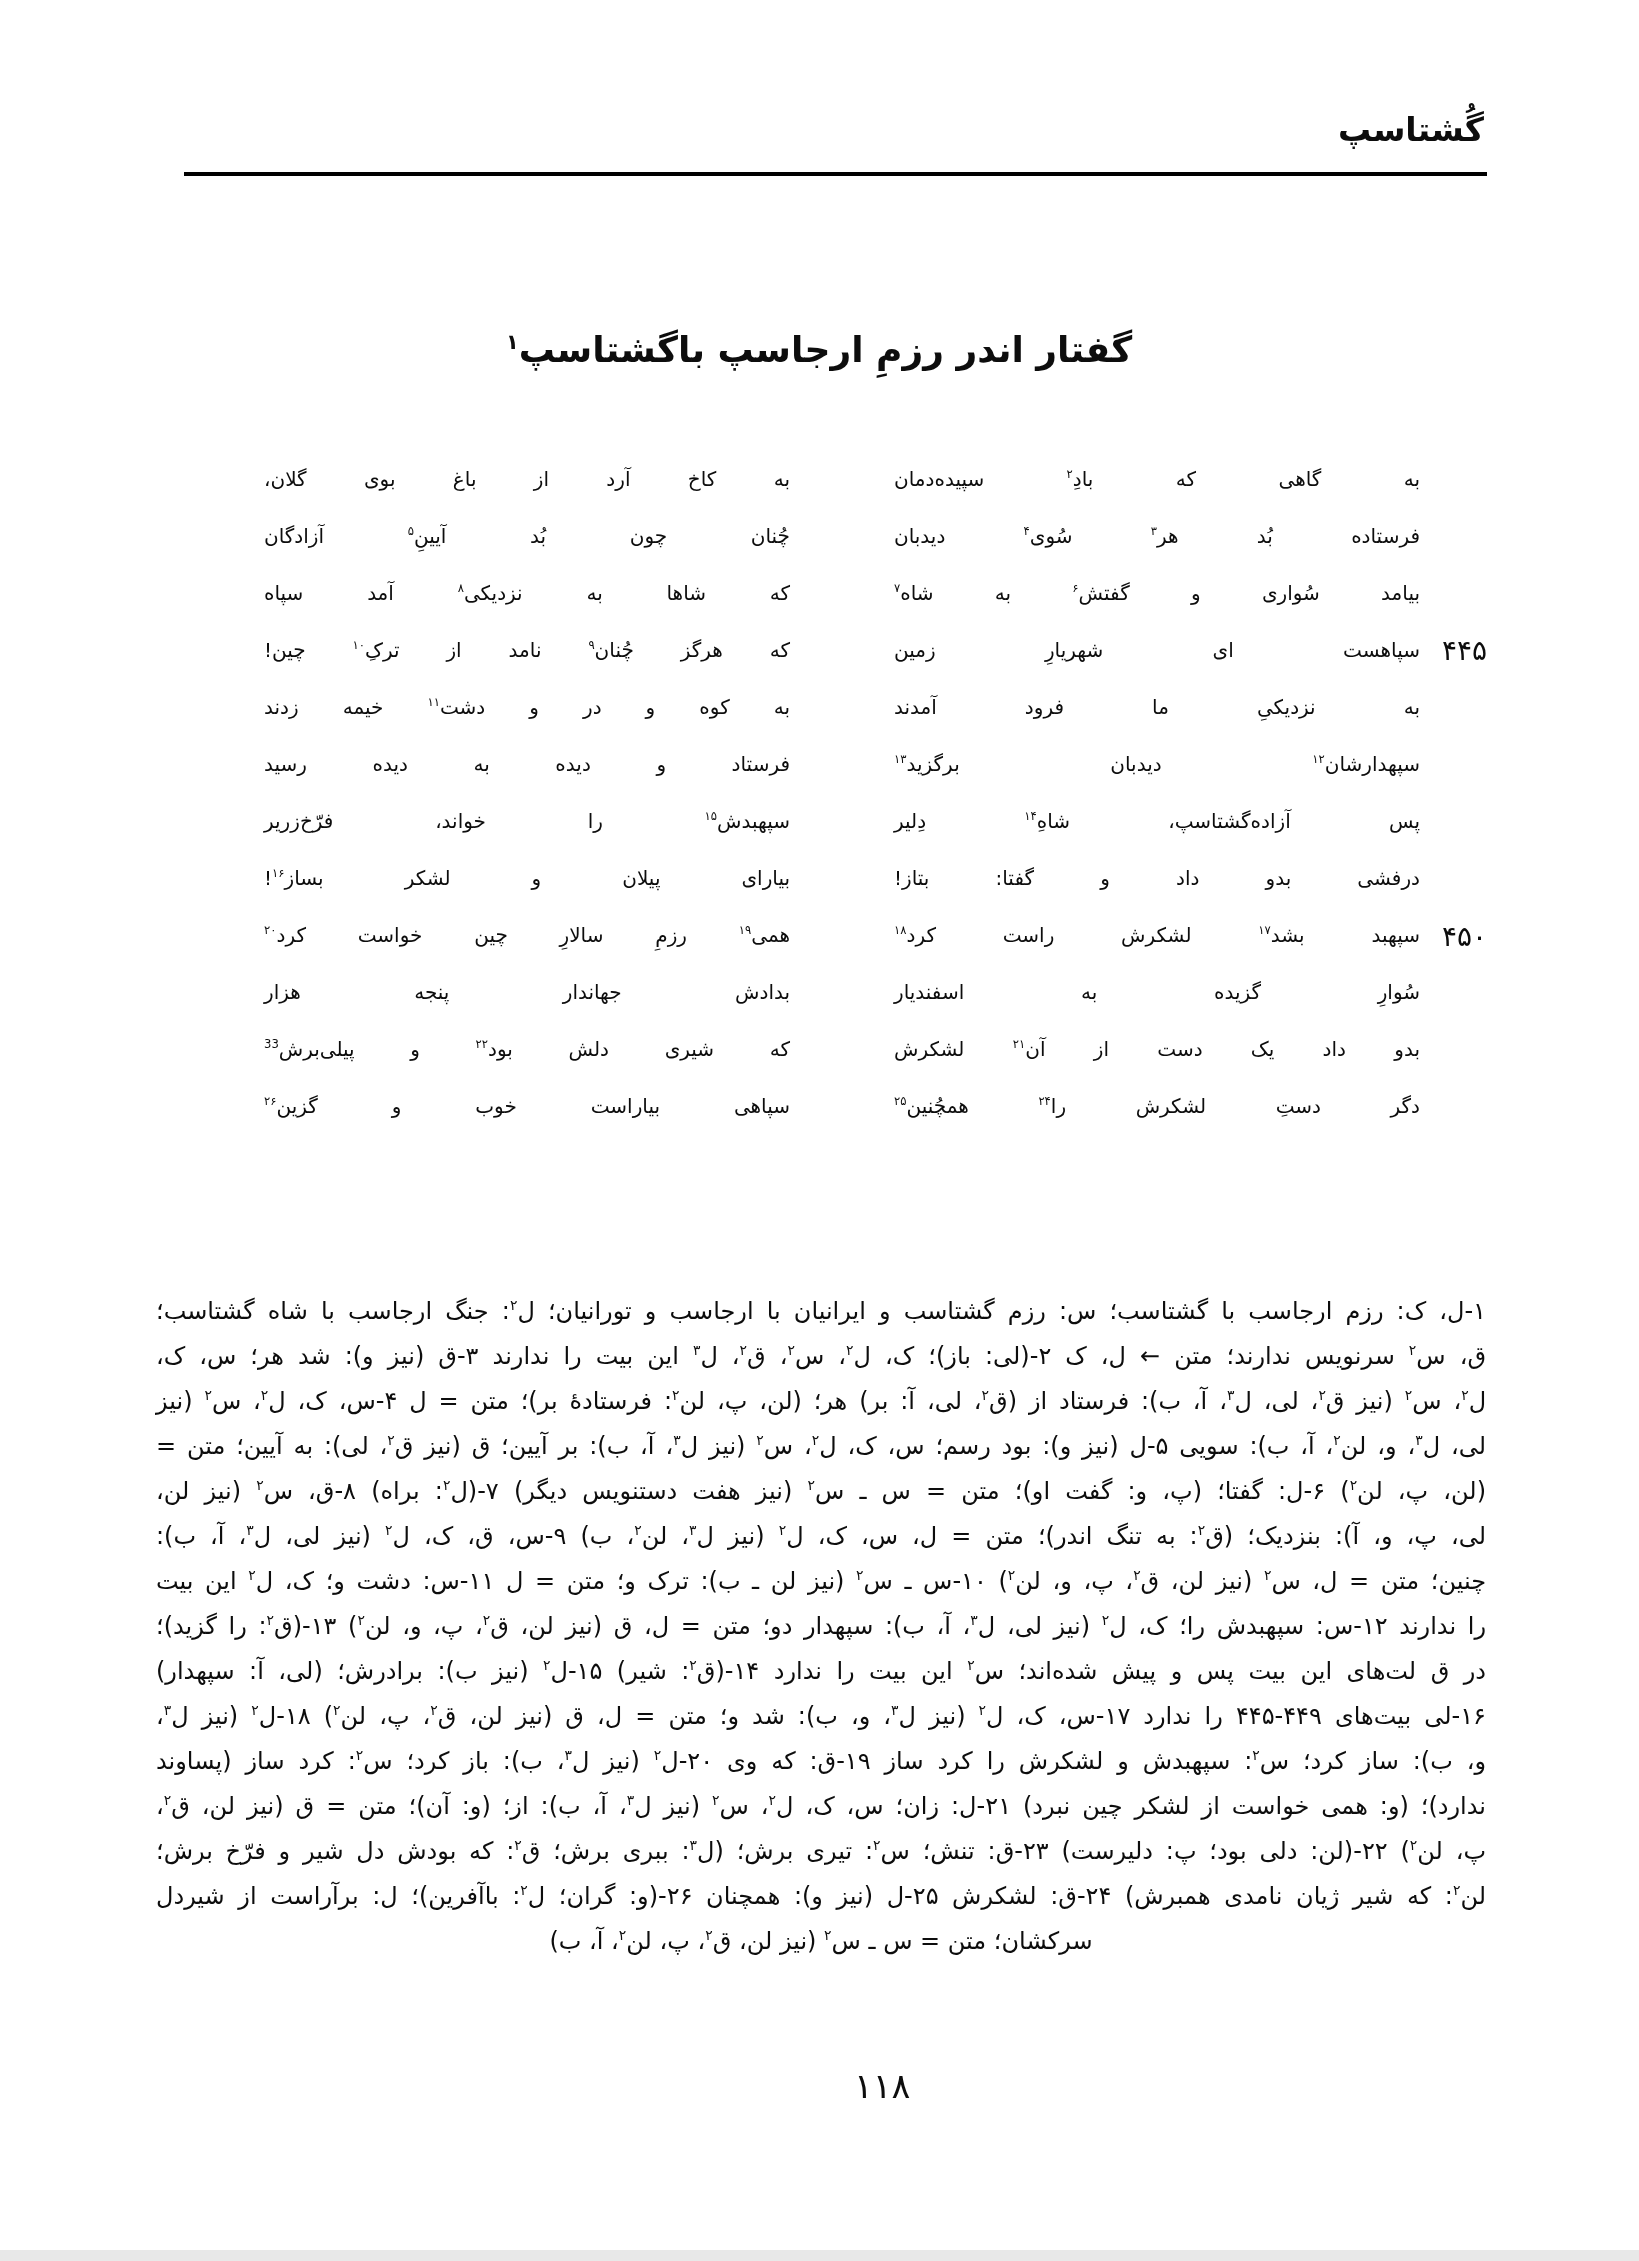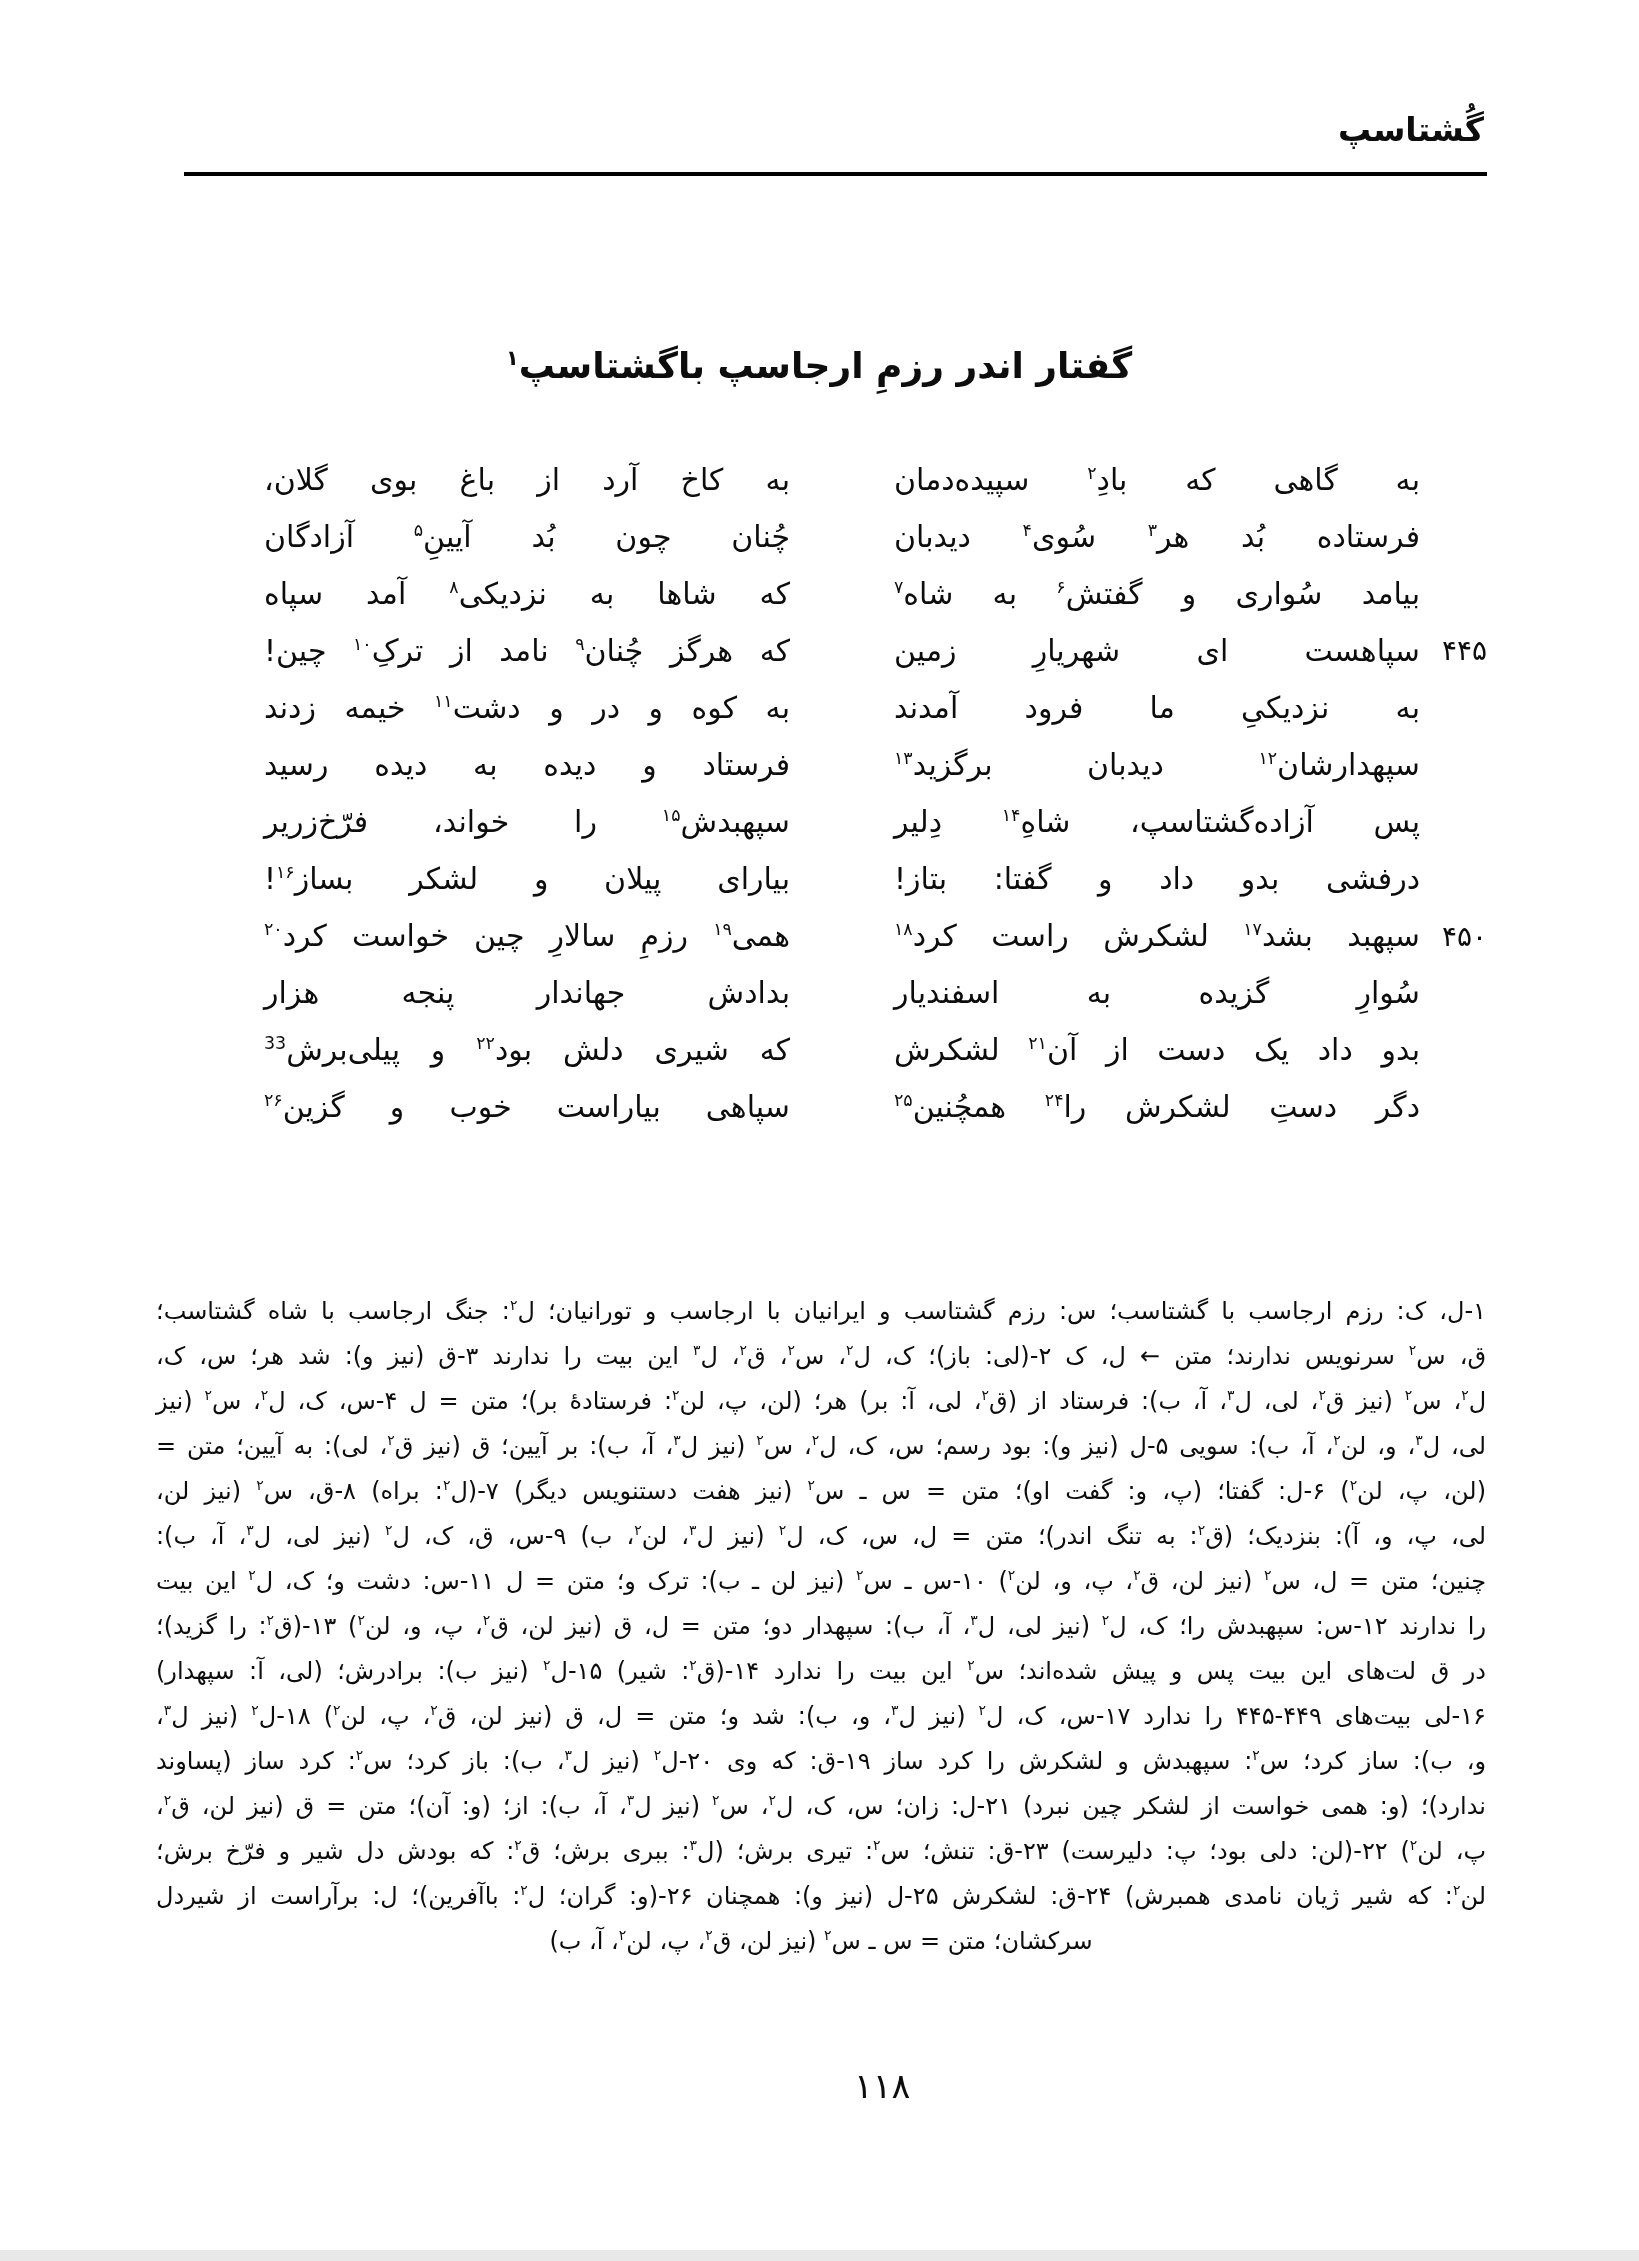--- a/index.html
+++ b/index.html
@@ -10,29 +10,29 @@
   }
   sup{font-size:58%;line-height:0;vertical-align:super;}
   .running-header{
     position:absolute;top:110px;right:155px;font-size:33px;font-weight:bold;
     letter-spacing:0px;
   }
   .header-rule{
     position:absolute;top:172px;right:152px;left:185px;height:3.5px;background:#000;
   }
   .section-title{
-    position:absolute;top:345px;left:0;right:0;text-align:center;
+    position:absolute;top:329px;left:0;right:0;text-align:center;
     font-size:36px;font-weight:bold;
   }
   .verse-block{
     position:absolute;top:451px;right:219px;width:1157px;
     display:grid;grid-template-columns:526px 526px;column-gap:104px;
   }
   .hemistich{
-    height:57px;line-height:57px;font-size:30px;white-space:nowrap;
+    height:57px;line-height:57px;font-size:20px;white-space:nowrap;
     text-align:justify;text-align-last:justify;overflow:visible;
   }
   .verse-num{
     position:absolute;right:152px;font-size:28px;line-height:57px;height:57px;text-align:center;
   }
   .verse-num.n445{top:622px;}
   .verse-num.n450{top:908px;}
   .apparatus{
     position:absolute;top:1289px;right:153px;left:157px;font-size:24px;
   }

